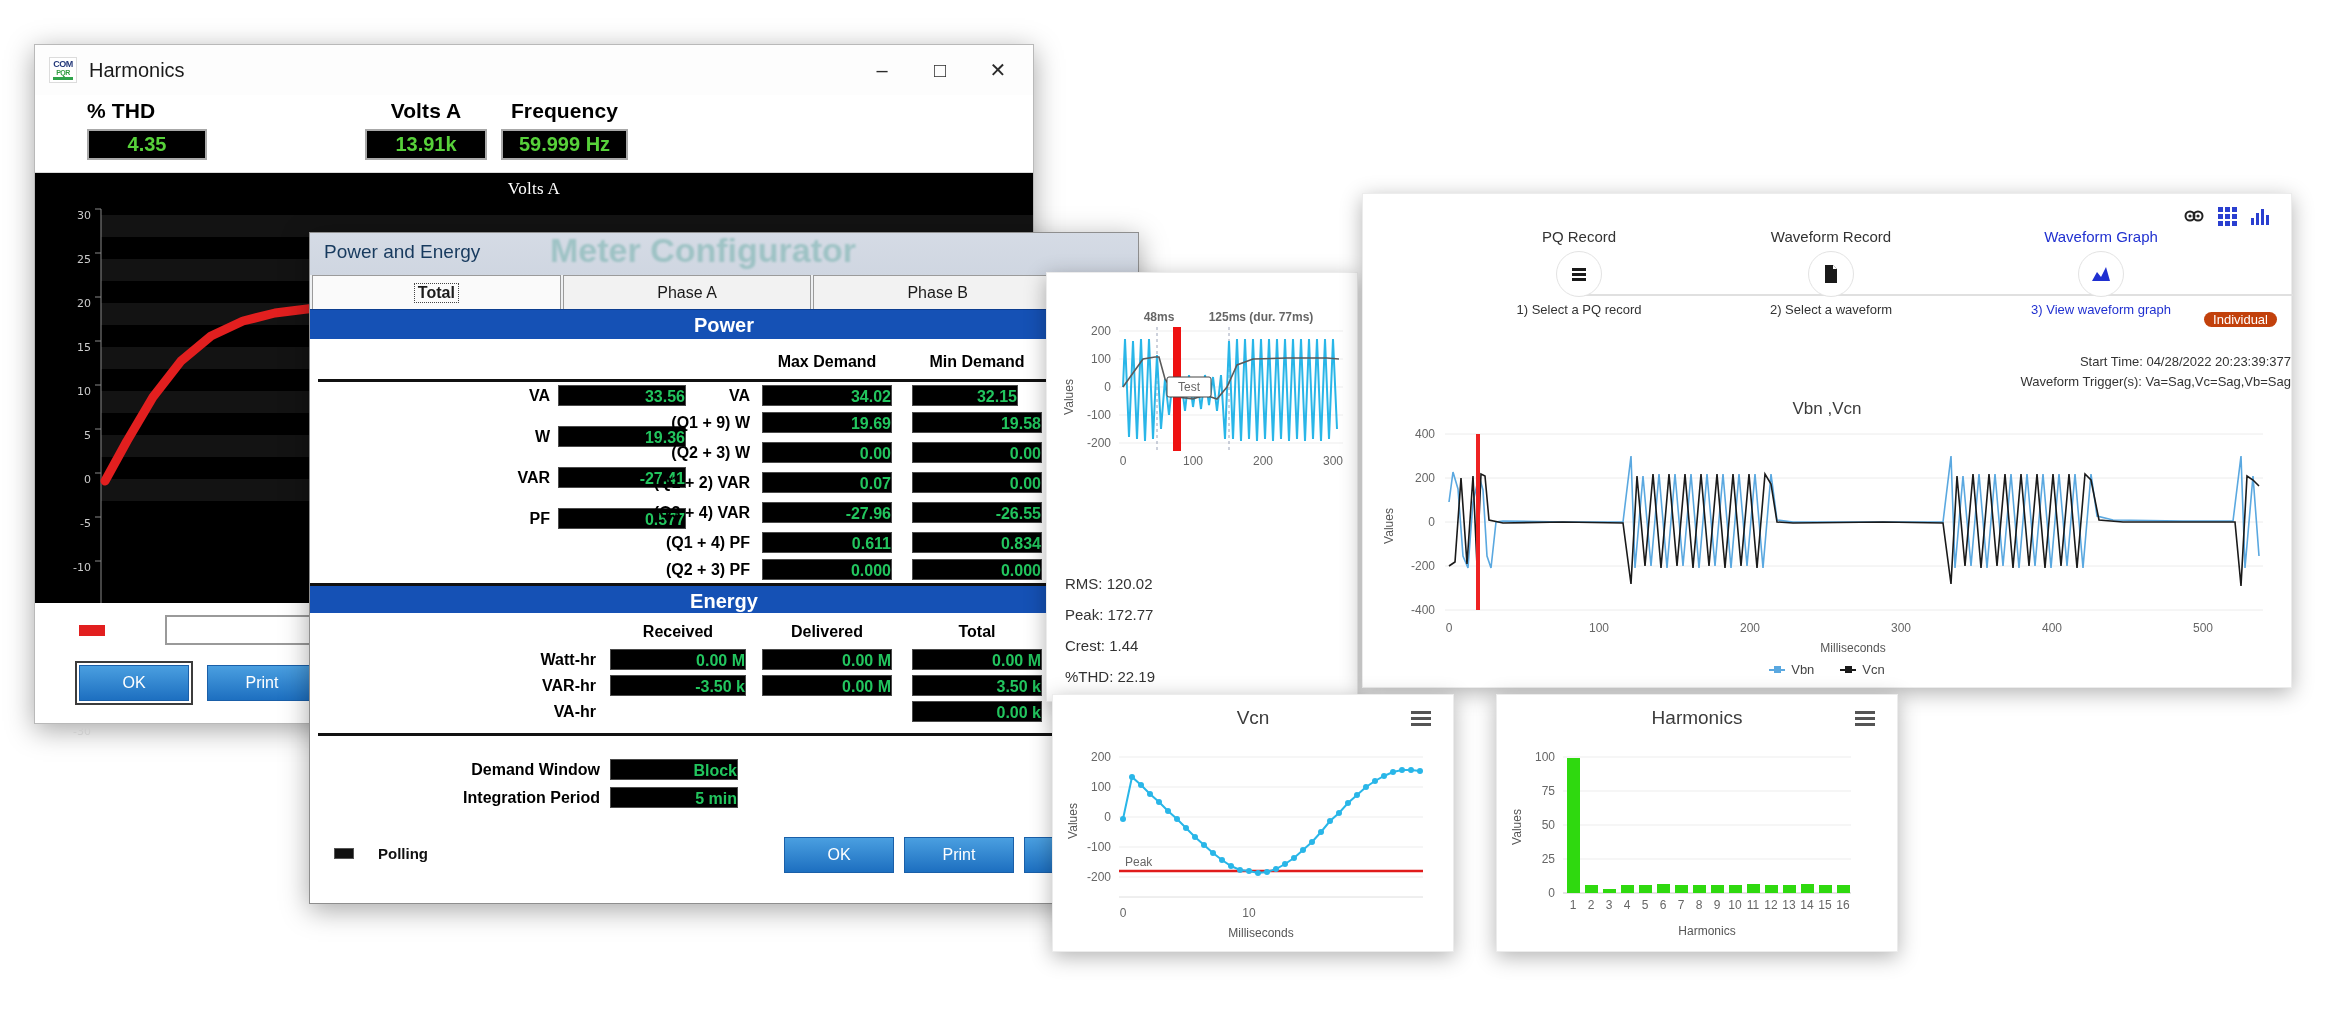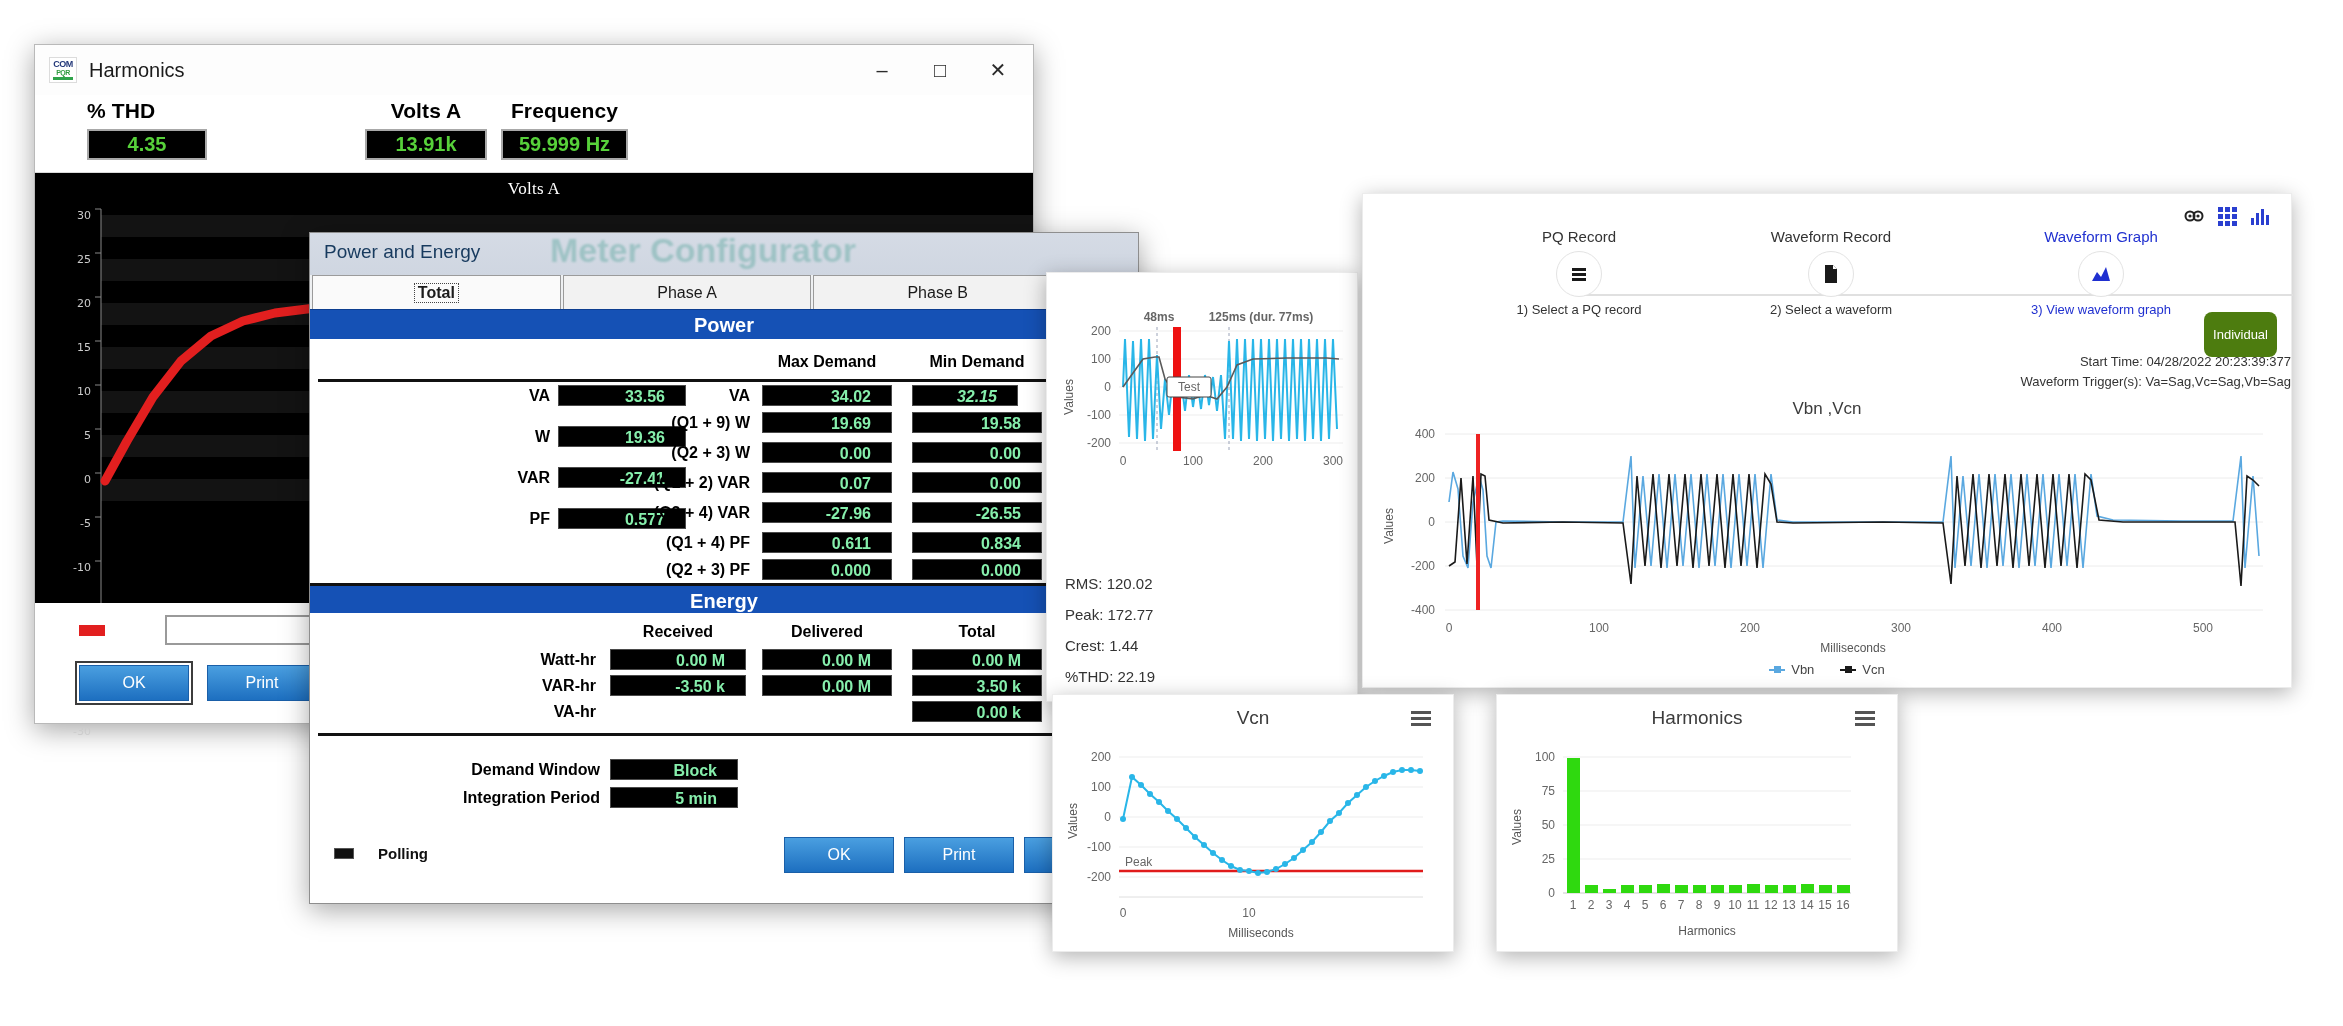--- a/index.html
+++ b/index.html
@@ -110,22 +110,22 @@
   .pe-tab.active .tab-inner { border: 1px dotted #444; padding: 0 3px; }
   .pe-section {
     background:#1551b5; color:#fff; font-size: 20px; font-weight:700;
     text-align:center; height: 30px; line-height: 30px;
     border-top: 1px solid #0c3d8f;
   }
   .pe-body { position:relative; background:#fff; }
   .pe-colhdr { font-size: 16px; font-weight:700; color:#000; text-align:center; }
   .pe-rowlabel { font-size: 16px; font-weight:700; color:#000; text-align:right; }
   .pe-val {
-    background:#000; color:#86efac; font-size: 16px; font-weight:700;
-    text-align:right; padding-right: 20px; height: 21px; line-height: 21px;
+    background:#000; color:#22c55e; font-size: 16px; font-weight:700;
+    text-align:right; padding-right: 0; height: 21px; line-height: 21px;
     border: 1px solid #4a4a4a;
   }
   .pe-rule { position:absolute; height: 3px; background:#111; left: 8px; right: 8px; }
 
   .polling-led { width: 20px; height: 11px; background:#111; border:1px solid #555; }
   .polling-label { font-size: 15px; font-weight:700; color:#111; margin-left: 24px; }
 
   
   .card {
     position:absolute; background:#ffffff;
@@ -154,22 +154,22 @@
   .step-circle {
     width: 46px; height: 46px; border-radius: 50%;
     background:#fff; border:1px solid #e3e3e3; margin: 6px auto 0;
     display:flex; align-items:center; justify-content:center;
   }
   .step-sub { font-size: 13px; color:#333; margin-top: 5px; }
   .step.active .step-title, .step.active .step-sub { color:#2030d0; }
   .step-connector { position:absolute; height:2px; background:#e0e0e0; top: 66px; }
   .individual-badge {
     position:absolute; right: 14px; top: 42px;
-    background:#4d7c0f; color:#fff; font-size: 13px;
-    padding: 15px 9px; border-radius: 8px;
+    background:#c2410c; color:#fff; font-size: 13px;
+    padding: 0 9px; border-radius: 8px;
   }
   .wf-meta { text-align:right; font-size: 13px; color:#333; line-height: 1.55; }
   .wf-sub { text-align:center; font-size: 17px; color:#3c3c3c; margin-top: 7px; }
 
   .legend-row { display:flex; justify-content:center; gap: 26px; margin-top: 4px; }
   .legend-item { display:flex; align-items:center; gap:6px; font-size: 13px; color:#444; }
   .legend-mark { width: 16px; height: 2px; position:relative; }
   .legend-mark::before {
     content:""; position:absolute; left:5px; top:-3px; width:7px; height:7px;
     background: inherit;
@@ -308,21 +308,21 @@
       <div class="pe-val" style="position:absolute; left:248px; top:87px; width:128px;">19.36</div>
 
       <div class="pe-rowlabel" style="position:absolute; left:130px; top:130px; width:110px;">VAR</div>
       <div class="pe-val" style="position:absolute; left:248px; top:128px; width:128px;">-27.41</div>
 
       <div class="pe-rowlabel" style="position:absolute; left:130px; top:171px; width:110px;">PF</div>
       <div class="pe-val" style="position:absolute; left:248px; top:169px; width:128px;">0.577</div>
 
       <div class="pe-rowlabel" style="position:absolute; left:300px; top:48px; width:140px;">VA</div>
       <div class="pe-val" style="position:absolute; left:452px; top:46px; width:130px;">34.02</div>
-      <div class="pe-val" style="position:absolute; left:602px; top:46px; width:106px;font-style:italic;">32.15</div>
+      <div class="pe-val" style="position:absolute; left:602px; top:46px; width:106px;">32.15</div>
 
       <div class="pe-rowlabel" style="position:absolute; left:300px; top:75px; width:140px;">(Q1 + 9) W</div>
       <div class="pe-val" style="position:absolute; left:452px; top:73px; width:130px;">19.69</div>
       <div class="pe-val" style="position:absolute; left:602px; top:73px; width:130px;">19.58</div>
 
       <div class="pe-rowlabel" style="position:absolute; left:300px; top:105px; width:140px;">(Q2 + 3) W</div>
       <div class="pe-val" style="position:absolute; left:452px; top:103px; width:130px;">0.00</div>
       <div class="pe-val" style="position:absolute; left:602px; top:103px; width:130px;">0.00</div>
 
       <div class="pe-rowlabel" style="position:absolute; left:286px; top:135px; width:154px;">(Q1 + 2) VAR</div>

